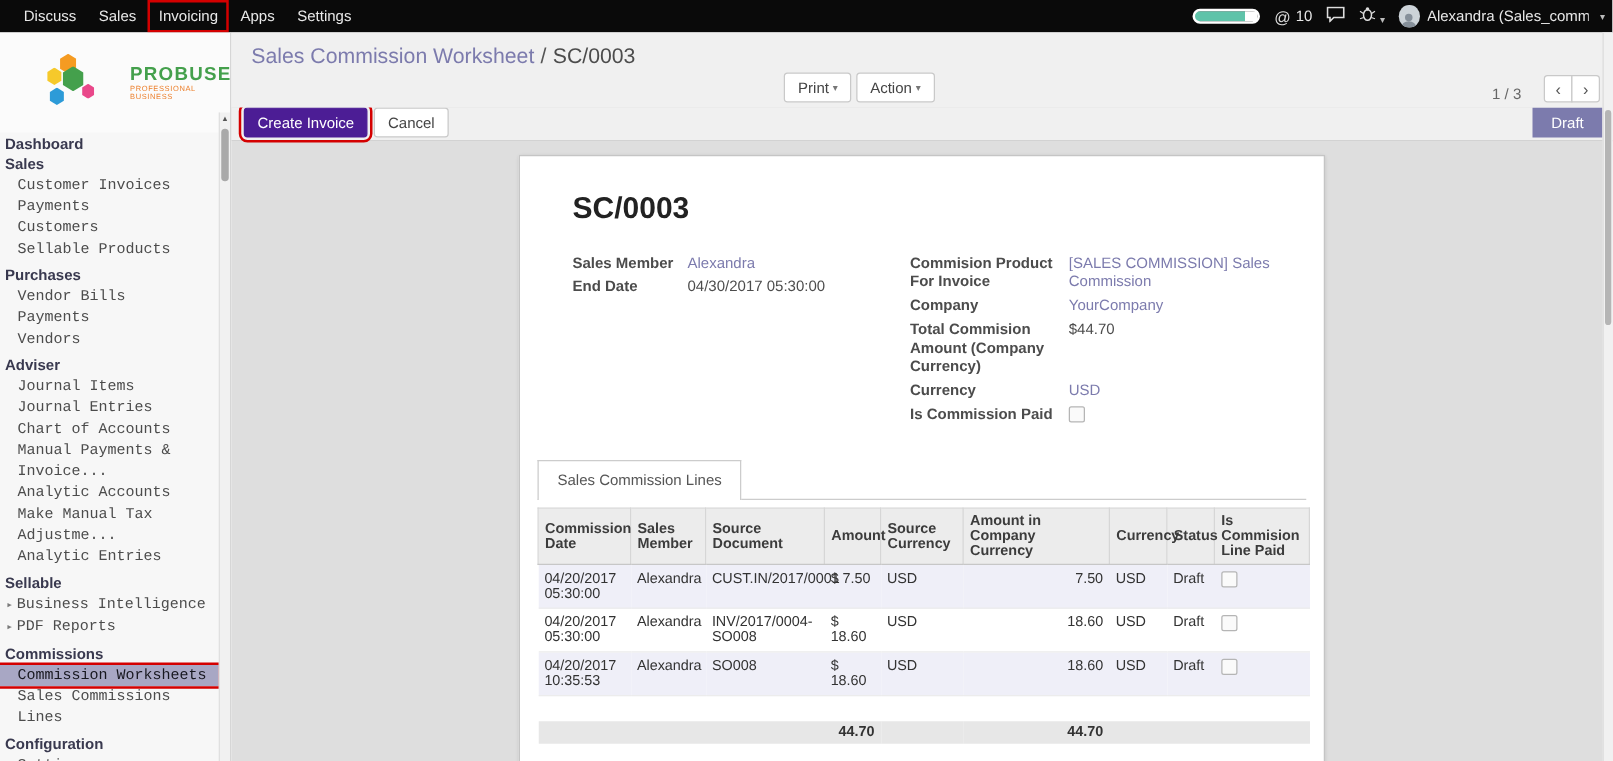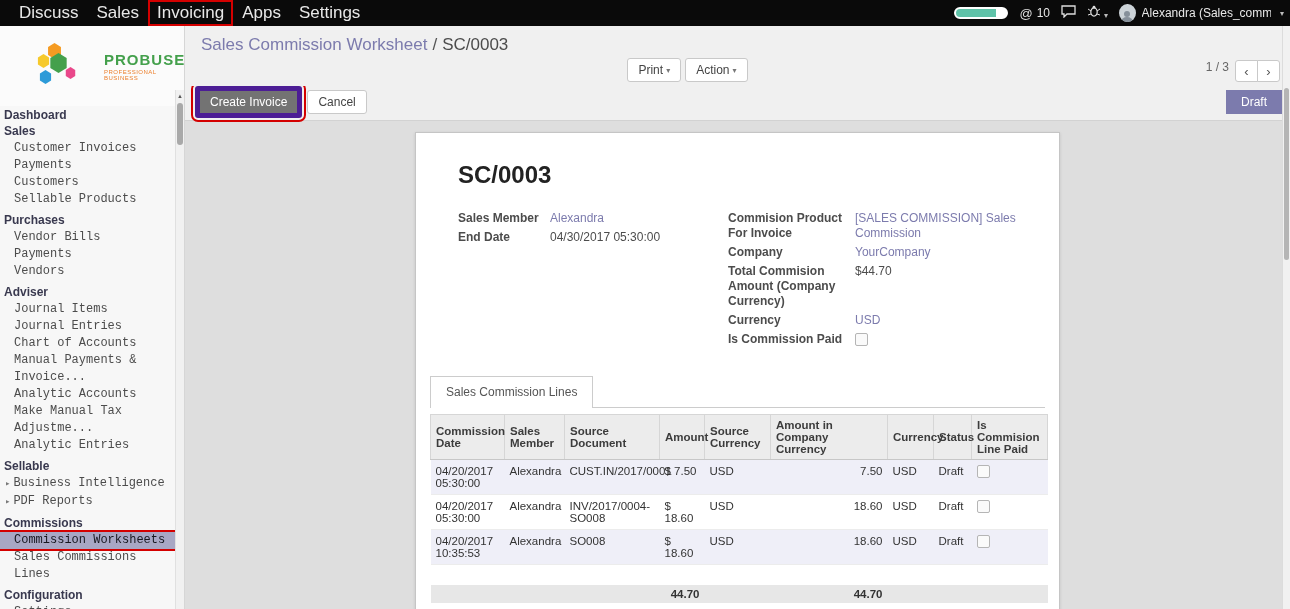--- a/index.html
+++ b/index.html
@@ -6,21 +6,21 @@
   html,body { width:1290px; height:609px; overflow:hidden; background:#fff;
               font-family:"Liberation Sans", sans-serif; }
   a { text-decoration:none; }
 
   .screen { width:1290px; height:609px; display:flex; flex-direction:column; }
 
   
   .topbar { flex:0 0 26px; background:#0a0a0a; color:#e8e8e8; display:flex;
             align-items:center; justify-content:space-between; padding:0 6px 0 10px; }
   .tb-left { display:flex; height:26px; }
-  .tb-item { color:#e8e8e8; font-size:17px; line-height:26px; padding:0 9px; display:block; }
+  .tb-item { color:#e8e8e8; font-size:12px; line-height:26px; padding:0 9px; display:block; }
   .tb-item.annotated { outline:2px solid #d40000; outline-offset:-2px; }
   .tb-right { display:flex; align-items:center; gap:11px; font-size:12px; color:#e8e8e8; }
   .pill { width:54px; height:12px; border:2px solid #fff; border-radius:7px;
           background:linear-gradient(90deg,#5fc3a9 0 80%, #fff 80%); display:inline-block; }
   .tb-activity { display:flex; align-items:center; gap:4px; }
   .at-glyph { font-size:13px; color:#ddd; }
   .dd-caret { font-size:8px; color:#bbb; margin-left:3px; }
   .avatar { width:18px; height:18px; border-radius:50%; background:#ccd3d8; overflow:hidden;
             display:inline-flex; align-items:flex-end; justify-content:center; }
   .tb-user { display:flex; align-items:center; gap:6px; max-width:165px; }
@@ -67,31 +67,31 @@
   .control-panel { flex:0 0 60px; background:#f0f0f0; position:relative; padding:9px 16px 0; }
   .breadcrumb { font-size:17px; }
   .bc-parent { color:#7c7bad; }
   .bc-sep { color:#555; margin:0 5px; }
   .bc-current { color:#4c4c4c; }
   .cp-buttons { position:absolute; left:0; right:100px; top:32px; display:flex;
                 justify-content:center; gap:4px; }
   .btn { display:inline-flex; align-items:center; background:#fff; border:1px solid #c9c9c9;
          border-radius:3px; padding:4px 10px; font-size:12px; color:#444; cursor:default; }
   .btn .dd-caret { color:#777; }
-  .pager { position:absolute; right:10px; top:34px; display:flex; align-items:flex-start; gap:6px;
+  .pager { position:absolute; right:10px; top:34px; display:flex; align-items:flex-end; gap:18px;
            font-size:12px; color:#666; }
   .pager-btns { display:flex; }
   .pager-btn { width:23px; height:22px; background:#fff; border:1px solid #c9c9c9;
                display:flex; align-items:center; justify-content:center; font-size:13px; color:#555; }
   .pager-btn.prev { border-radius:3px 0 0 3px; }
   .pager-btn.next { border-radius:0 3px 3px 0; margin-left:-1px; }
 
   .statusbar { flex:0 0 27px; background:#f0f0f0; border-bottom:1px solid #d2d2d2;
                display:flex; align-items:center; padding:0 8px 2px 10px; gap:5px; }
-  .btn-primary { background:#737373; border:5px solid #4c1d95; color:#fff; }
+  .btn-primary { background:#4c1d95; border:1px solid #4c1d95; color:#fff; }
   .btn-primary.annotated { outline:2px solid #d40000; outline-offset:2px; }
   .sb-flex-spacer { flex:1; }
   .status-badge { background:#7c7bad; color:#fff; font-size:12px; padding:5px 15px; }
 
   
   .form-area { flex:1; display:flex; justify-content:center; align-items:flex-start;
                padding-top:11px; overflow:hidden; }
   .sheet { width:645px; min-height:470px; background:#fff; border:1px solid #c5c5c5;
            box-shadow:0 1px 3px rgba(0,0,0,.12); padding:14px 14px 16px; }
   .sheet-title { font-size:24px; font-weight:bold; color:#222; margin:14px 0 22px 28px; }

